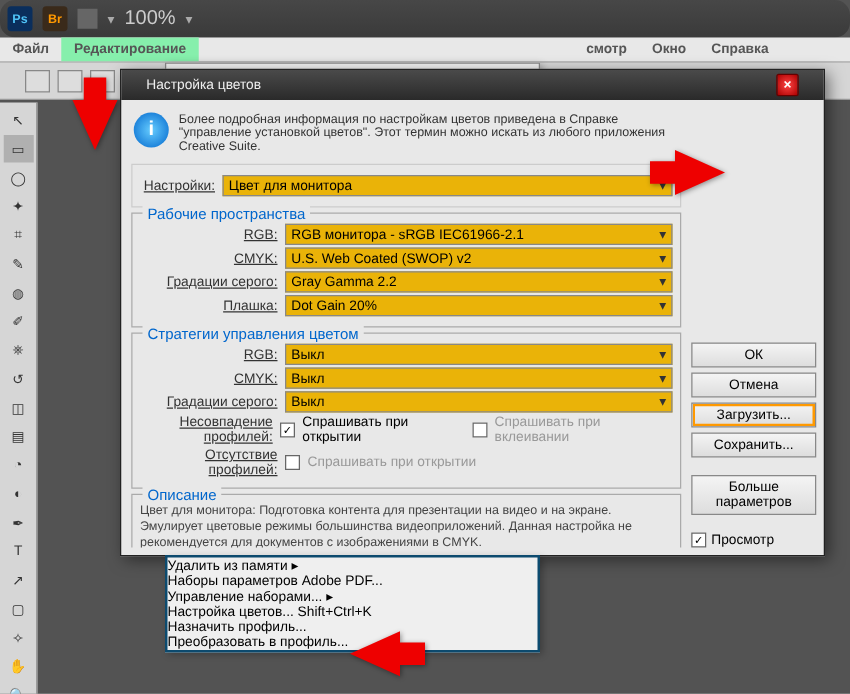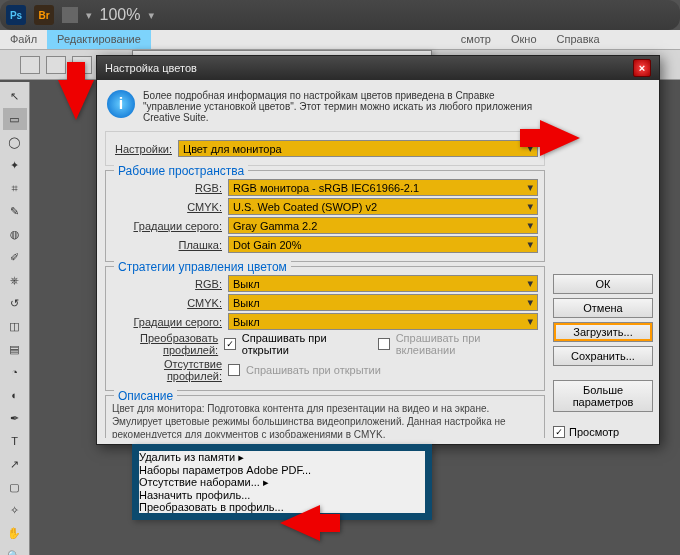--- a/index.html
+++ b/index.html
@@ -6,38 +6,38 @@
 body { background: #888; width: 680px; height: 555px; overflow: hidden; position: relative; }
 
 .app-bg { position: absolute; top: 0; left: 0; right: 0; bottom: 0; background: #535353; }
 .app-top { position: absolute; top: 0; left: 0; right: 0; height: 30px; background: linear-gradient(#474747,#3a3a3a); display: flex; align-items: center; padding: 0 6px; gap: 8px; border-radius: 12px; }
 .ps-icon { width: 20px; height: 20px; background: #0a2e5c; border-radius: 3px; color: #4fc3f7; font-weight: bold; display: flex; align-items: center; justify-content: center; font-size: 10px; }
 .br-icon { width: 20px; height: 20px; background: #3a2a1a; border-radius: 3px; color: #ff9800; font-weight: bold; display: flex; align-items: center; justify-content: center; font-size: 10px; }
 .grid-icon { width: 16px; height: 16px; background: #666; }
 .zoom { color: #ccc; font-size: 16px; }
 
 .menubar { position: absolute; top: 30px; left: 0; right: 0; height: 20px; background: #e8e8e8; display: flex; align-items: stretch; border-bottom: 1px solid #aaa; }
-.menubar > div { padding: 3px 10px; color: #555; }
-.menubar .active { background: #7dd3fc; }
+.menubar > div { padding: 3px 10px; color: #555; font-weight: bold; }
+.menubar .active { background: #86efac; }
 
 .optbar { position: absolute; top: 50px; left: 0; right: 0; height: 30px; background: #d6d6d6; border-bottom: 1px solid #999; display: flex; align-items: center; padding: 0 20px; gap: 6px; }
 .optbar .sq { width: 20px; height: 18px; background: #ddd; border: 1px solid #888; }
 
 .dropdown-menu { position: absolute; top: 50px; left: 132px; width: 300px; background: #efefef; border: 1px solid #888; box-shadow: 2px 2px 6px rgba(0,0,0,.3); }
 .dropdown-menu .item { padding: 4px 10px; display: flex; justify-content: space-between; color: #333; }
 .dropdown-menu .item.disabled { color: #999; }
 
-.dropdown-bottom { position: absolute; top: 444px; left: 132px; width: 300px; background: #efefef; border: 7px solid #0c4a6e; box-shadow: 2px 2px 6px rgba(0,0,0,.3); }
+.dropdown-bottom { position: absolute; top: 444px; left: 132px; width: 300px; background: #efefef; border: 2px solid #0c4a6e; box-shadow: 2px 2px 6px rgba(0,0,0,.3); }
 
 .toolbox { position: absolute; top: 82px; left: 0; width: 30px; background: #d6d6d6; border-right: 1px solid #888; padding: 2px 0; }
 .toolbox .tool { width: 24px; height: 22px; margin: 1px auto; display: flex; align-items: center; justify-content: center; color: #333; }
 .toolbox .tool.sel { background: #b0b0b0; }
 
 .dialog { position: absolute; top: 55px; left: 96px; width: 564px; height: 390px; background: #e8e8e8; border: 1px solid #222; box-shadow: 3px 3px 12px rgba(0,0,0,.5); }
-.dlg-title { height: 24px; background: linear-gradient(#4a4a4a,#2a2a2a); color: #eee; display: flex; align-items: center; padding: 0 8px; justify-content: space-between; }
+.dlg-title { height: 24px; background: linear-gradient(#4a4a4a,#2a2a2a); color: #eee; display: flex; align-items: center; padding: 0 20px; justify-content: space-between; }
 .dlg-close { width: 18px; height: 18px; background: radial-gradient(#f44,#a00); border: 1px solid #600; border-radius: 2px; color: #fff; display: flex; align-items: center; justify-content: center; font-weight: bold; cursor: pointer; }
 .dlg-body { display: flex; padding: 6px; gap: 6px; height: calc(100% - 24px); }
 .dlg-main { flex: 1; overflow: hidden; }
 .dlg-side { width: 100px; display: flex; flex-direction: column; gap: 4px; justify-content: flex-end; }
 .btn { background: linear-gradient(#f4f4f4,#ddd); border: 1px solid #888; padding: 3px 4px; text-align: center; cursor: pointer; }
 .btn.hot { box-shadow: 0 0 0 2px #f90 inset; }
 
 .info-row { display: flex; gap: 8px; padding: 4px; }
 .info-icon { width: 28px; height: 28px; border-radius: 50%; background: radial-gradient(#6cf,#06c); color: #fff; font-weight: bold; display: flex; align-items: center; justify-content: center; font-size: 16px; flex-shrink: 0; }
 .info-text { font-size: 10px; color: #333; }
@@ -194,21 +194,21 @@
             </div>
         </div>
         <div class="setting-row">
           <span class="lbl">Градации серого:</span>
           <div class="sel">
               <span>Выкл</span>
               <span class="arr">▾</span>
             </div>
         </div>
         <div class="setting-row">
-          <span class="lbl">Преобразовать профилей:</span>
+          <span class="lbl">Несовпадение профилей:</span>
           <span class="chk">✓</span>
           <span>Спрашивать при открытии</span>
           <span class="chk"></span>
           <span class="disabled-t">Спрашивать при вклеивании</span>
         </div>
         <div class="setting-row">
           <span class="lbl">Отсутствие профилей:</span>
           <span class="chk"></span>
           <span class="disabled-t">Спрашивать при открытии</span>
         </div>
@@ -239,24 +239,28 @@
 <div class="dropdown-bottom">
   <div class="item disabled">
     <span>Удалить из памяти</span>
     <span>▸</span>
   </div>
   <div class="sep"></div>
   <div class="item">
     <span>Наборы параметров Adobe PDF...</span>
   </div>
   <div class="item">
-    <span>Отсутствие наборами...</span>
+    <span>Управление наборами...</span>
     <span>▸</span>
   </div>
   <div class="sep"></div>
+  <div class="item highlight">
+    <span>Настройка цветов...</span>
+    <span>Shift+Ctrl+K</span>
+  </div>
   <div class="item disabled">
     <span>Назначить профиль...</span>
   </div>
   <div class="item disabled">
     <span>Преобразовать в профиль...</span>
   </div>
 </div>
 
 <div class="arrow-red arrow-d" style="top:80px;left:58px"></div>
 <div class="arrow-red arrow-r" style="top:120px;left:540px"></div>

